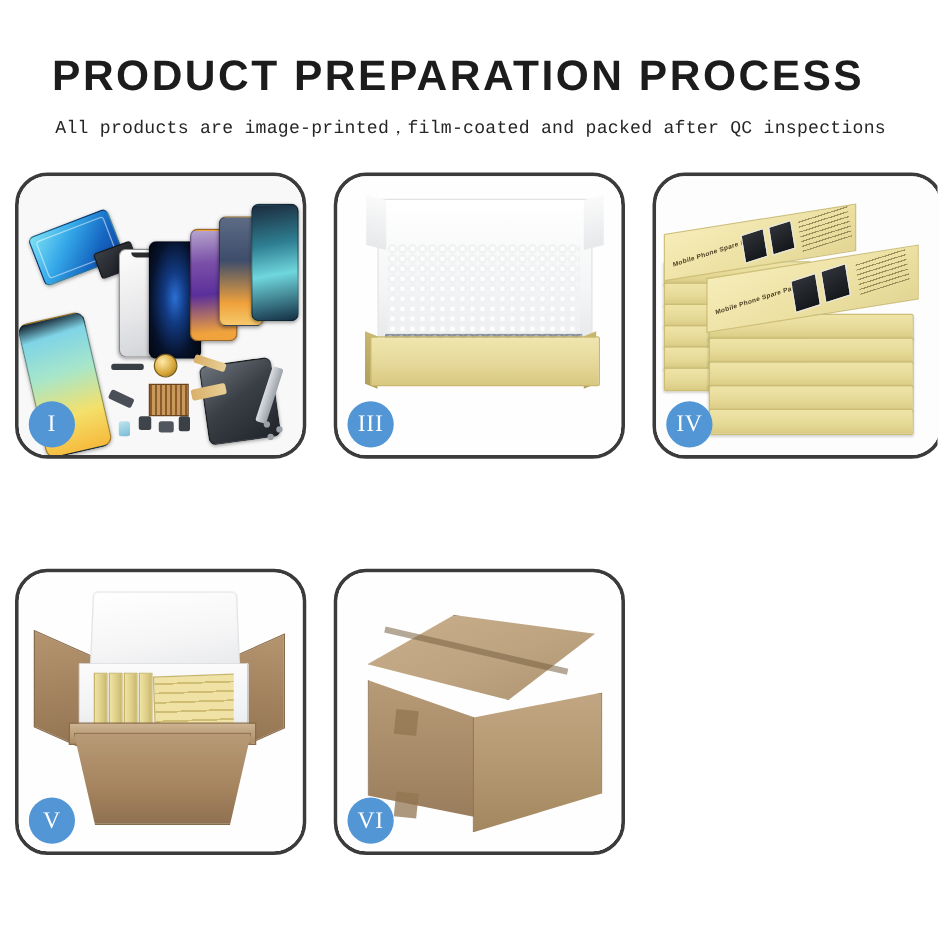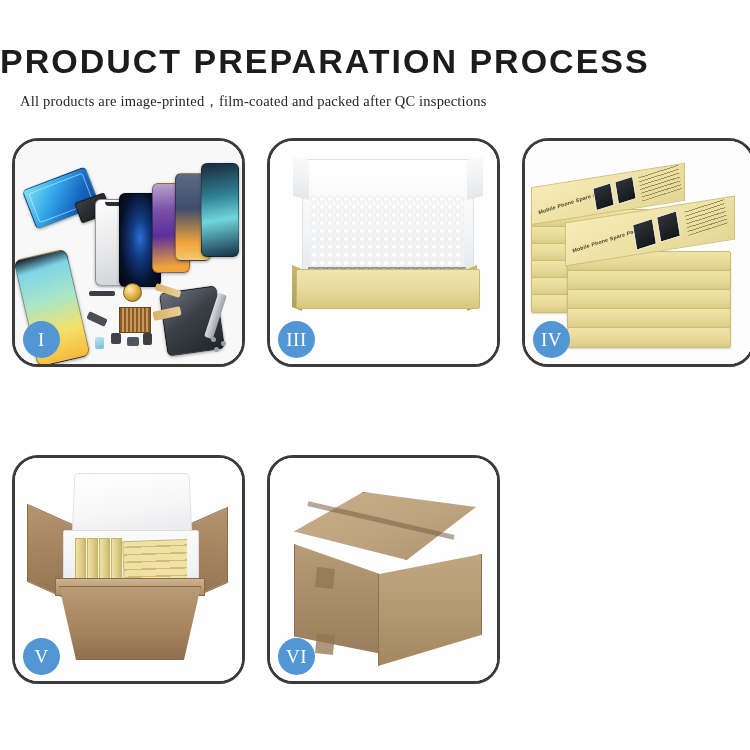--- a/index.html
+++ b/index.html
@@ -13,35 +13,36 @@
     position: relative;
     font-family: "Liberation Sans", sans-serif;
     overflow: hidden;
   }
 
   
   .header {
     position: absolute;
     top: 0; left: 0;
     width: 733px;
+    text-align: center;
   }
   .page-title {
     margin: 0;
     padding-top: 42px;
     font-family: "Liberation Sans", sans-serif;
     font-size: 34px;
     font-weight: 700;
     letter-spacing: 2.0px;
     color: #1c1c1c;
     white-space: nowrap;
   }
   .page-subtitle {
     margin: 0;
     padding-top: 11px;
-    font-family: Liberation Serif, serif;
+    font-family: Liberation Mono, monospace;
     font-size: 14.5px;
     font-weight: 400;
     letter-spacing: 0.2px;
     color: #262626;
     white-space: nowrap;
     padding-left: 20px;
   }
 
   
   .panel-grid {

